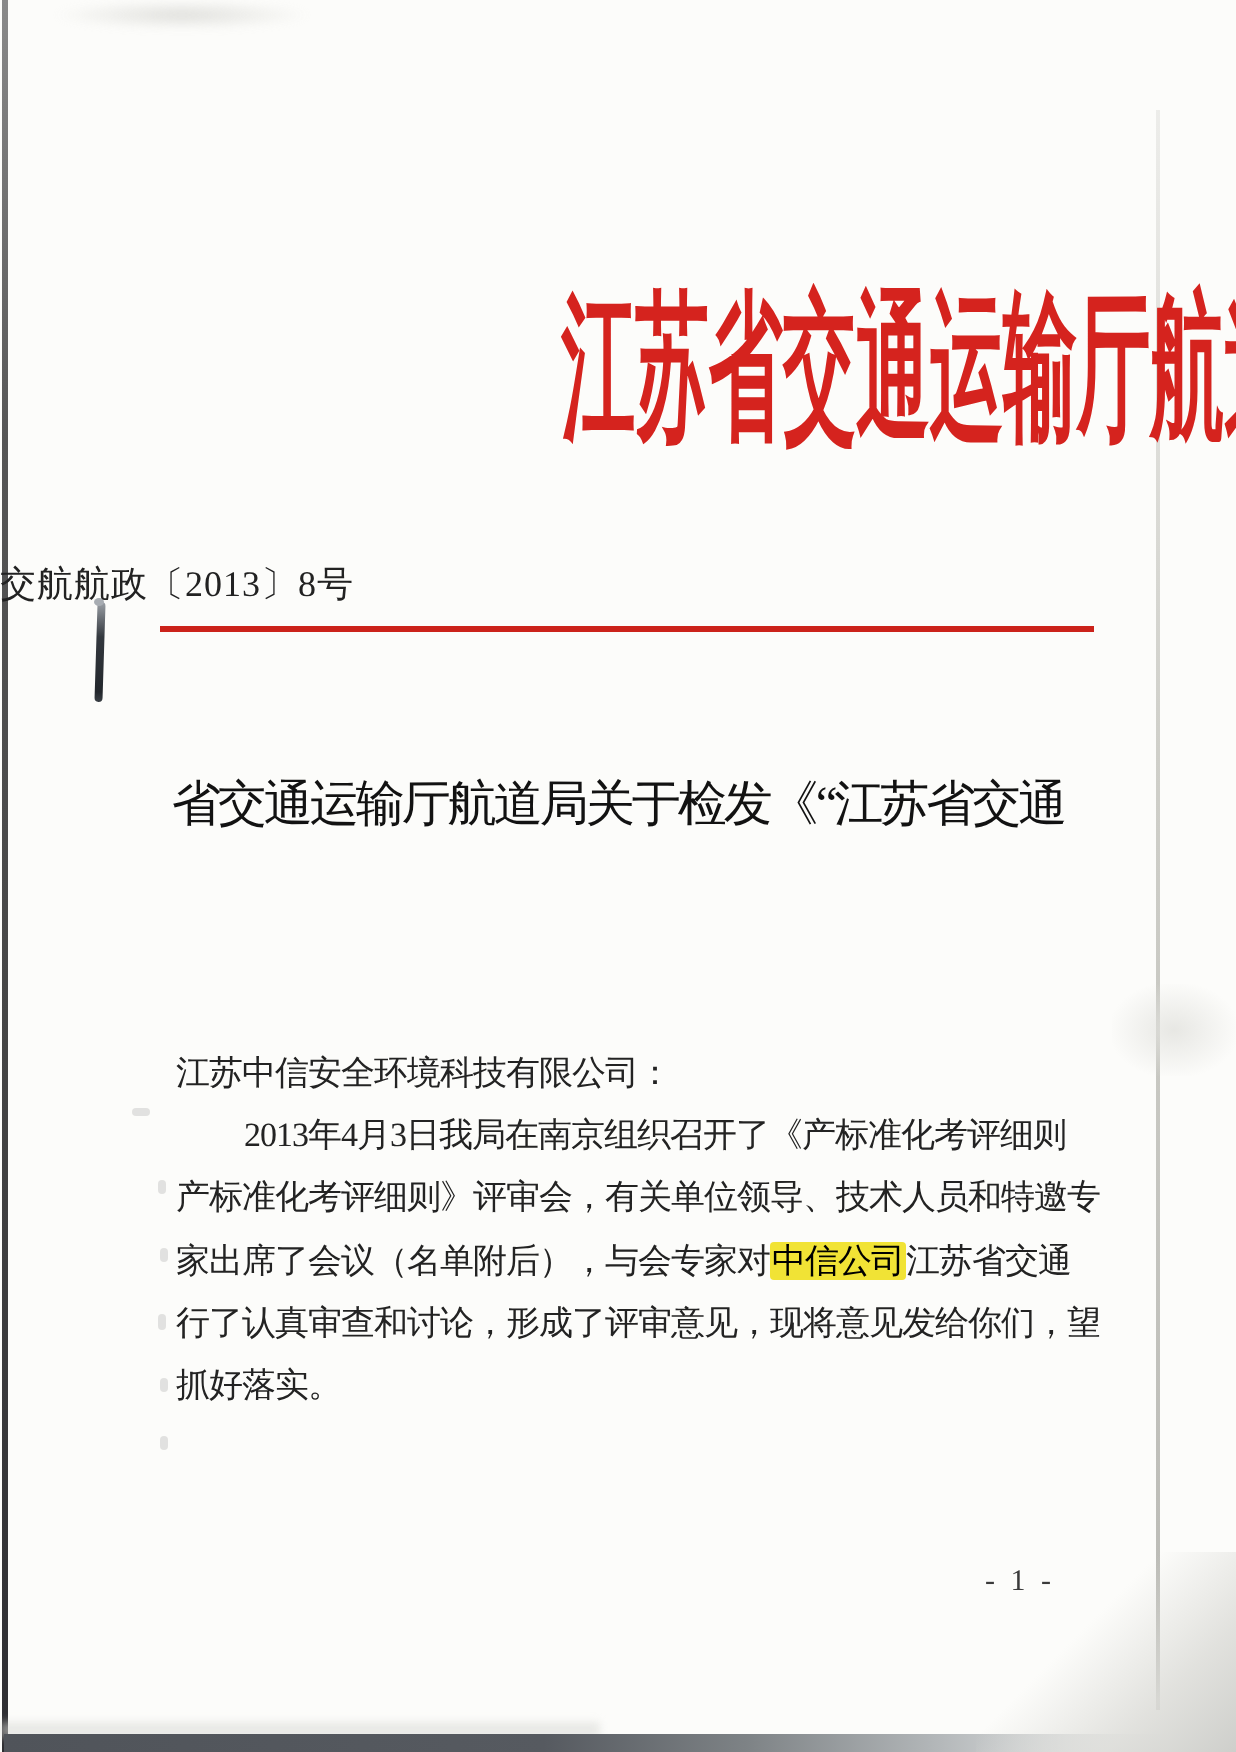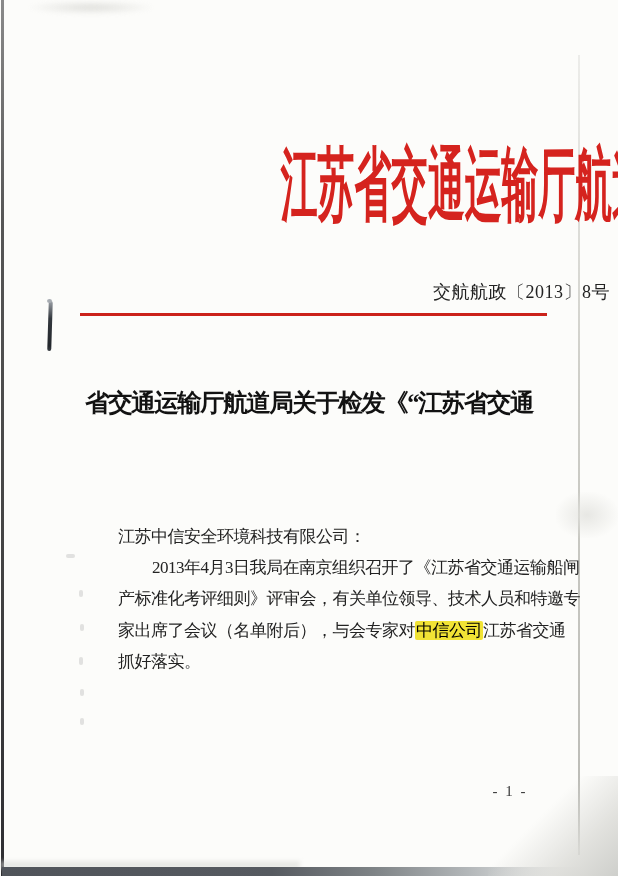--- a/index.html
+++ b/index.html
@@ -36,27 +36,27 @@
   .n5{left:80px;top:689px;width:4px;height:7px;}
   .n6{left:80px;top:718px;width:4px;height:7px;}
   .patch-right{position:absolute;left:556px;top:492px;width:62px;height:46px;
     background:radial-gradient(ellipse at center,#e2e2de 0%,rgba(226,226,222,0) 75%);opacity:.8;}
   
   .header-wrap{position:absolute;left:0;top:139px;width:618px;height:92px;
     text-align:center;line-height:92px;white-space:nowrap;}
   .header-text{display:inline-block;transform:scaleX(0.46);transform-origin:50% 50%;
     font-size:80px;font-weight:bold;color:#d5231e;letter-spacing:0;}
   .doc-number{position:absolute;left:0;top:281px;width:610px;height:22px;
-    line-height:22px;text-align:right;font-size:18px;color:#222;letter-spacing:.5px;}
+    line-height:22px;text-align:left;font-size:18px;color:#222;letter-spacing:.5px;}
   .red-rule{position:absolute;left:80px;top:313px;width:467px;height:3px;background:#cb221a;}
   .doc-title{position:absolute;left:0;top:386px;width:618px;text-align:center;
-    font-size:24.5px;font-weight:bold;line-height:34.5px;letter-spacing:-1.5px;color:#121212;}
+    font-size:24.5px;font-weight:normal;line-height:34.5px;letter-spacing:-1.5px;color:#121212;}
   .body-block{position:absolute;left:88px;top:521px;width:470px;
     font-size:17px;letter-spacing:-0.5px;color:#232323;}
-  .body-line{height:31.2px;line-height:31.2px;white-space:nowrap;margin-left:30px;}
+  .body-line{height:31.2px;line-height:31.2px;white-space:nowrap;}
   .indent{text-indent:34px;}
   .hl{background:#f1e335;color:#000000;padding:0 1px;border-radius:2px;}
   .page-number{position:absolute;left:478px;top:781px;width:64px;height:20px;
     line-height:20px;text-align:center;font-size:15px;letter-spacing:2px;color:#3a3a3a;}
 </style>
 </head>
 <body>
 
 <div class="page">
 
@@ -80,25 +80,26 @@
   <div class="doc-number">交航航政〔2013〕8号</div>
 
   <div class="red-rule"></div>
 
   <div class="doc-title">
     <div>省交通运输厅航道局关于检发《“江苏省交通</div>
   </div>
 
   <div class="body-block">
     <div class="body-line">江苏中信安全环境科技有限公司：</div>
-    <div class="body-line indent">2013年4月3日我局在南京组织召开了《江苏省交通运输船闸</div>
+    <div class="body-line indent">2013年4月3日我局在南京组织召开了《产标准化考评细则</div>
     <div class="body-line">产标准化考评细则》评审会，有关单位领导、技术人员和特邀专</div>
     <div class="body-line">
       <span>家出席了会议（名单附后），与会专家对</span><span class="hl">中信公司</span><span>江苏省交通</span>
     </div>
+    <div class="body-line">行了认真审查和讨论，形成了评审意见，现将意见发给你们，望</div>
     <div class="body-line">抓好落实。</div>
   </div>
 
   <div class="page-number">- 1 -</div>
 
   <div class="bottom-band-soft"></div>
   <div class="bottom-band"></div>
   <div class="corner-wedge"></div>
 
 </div>

